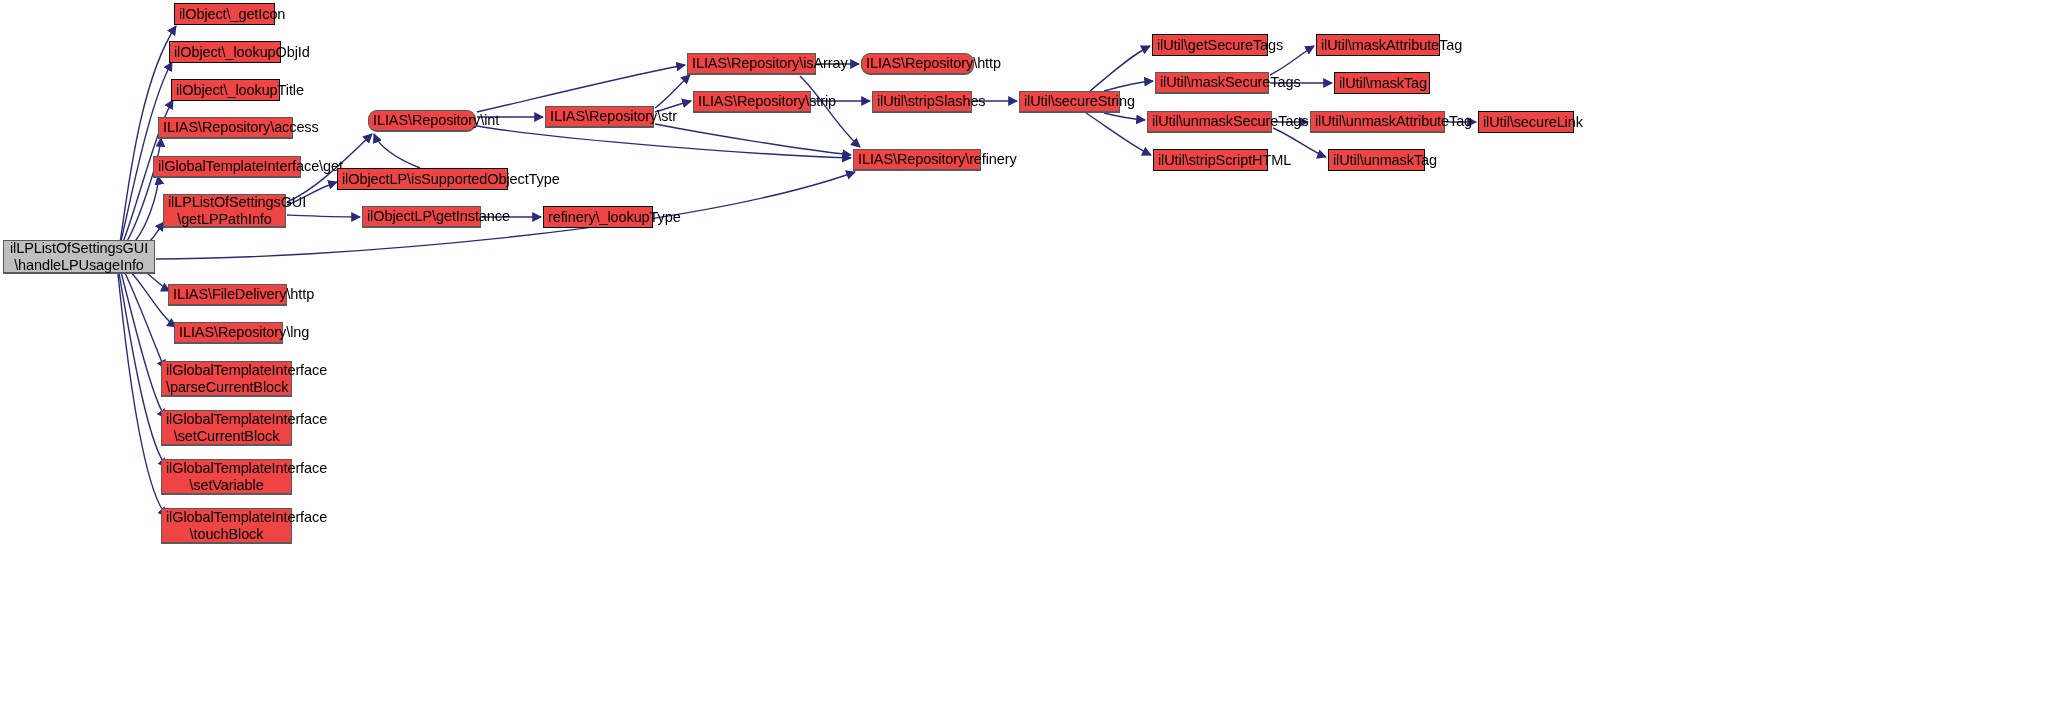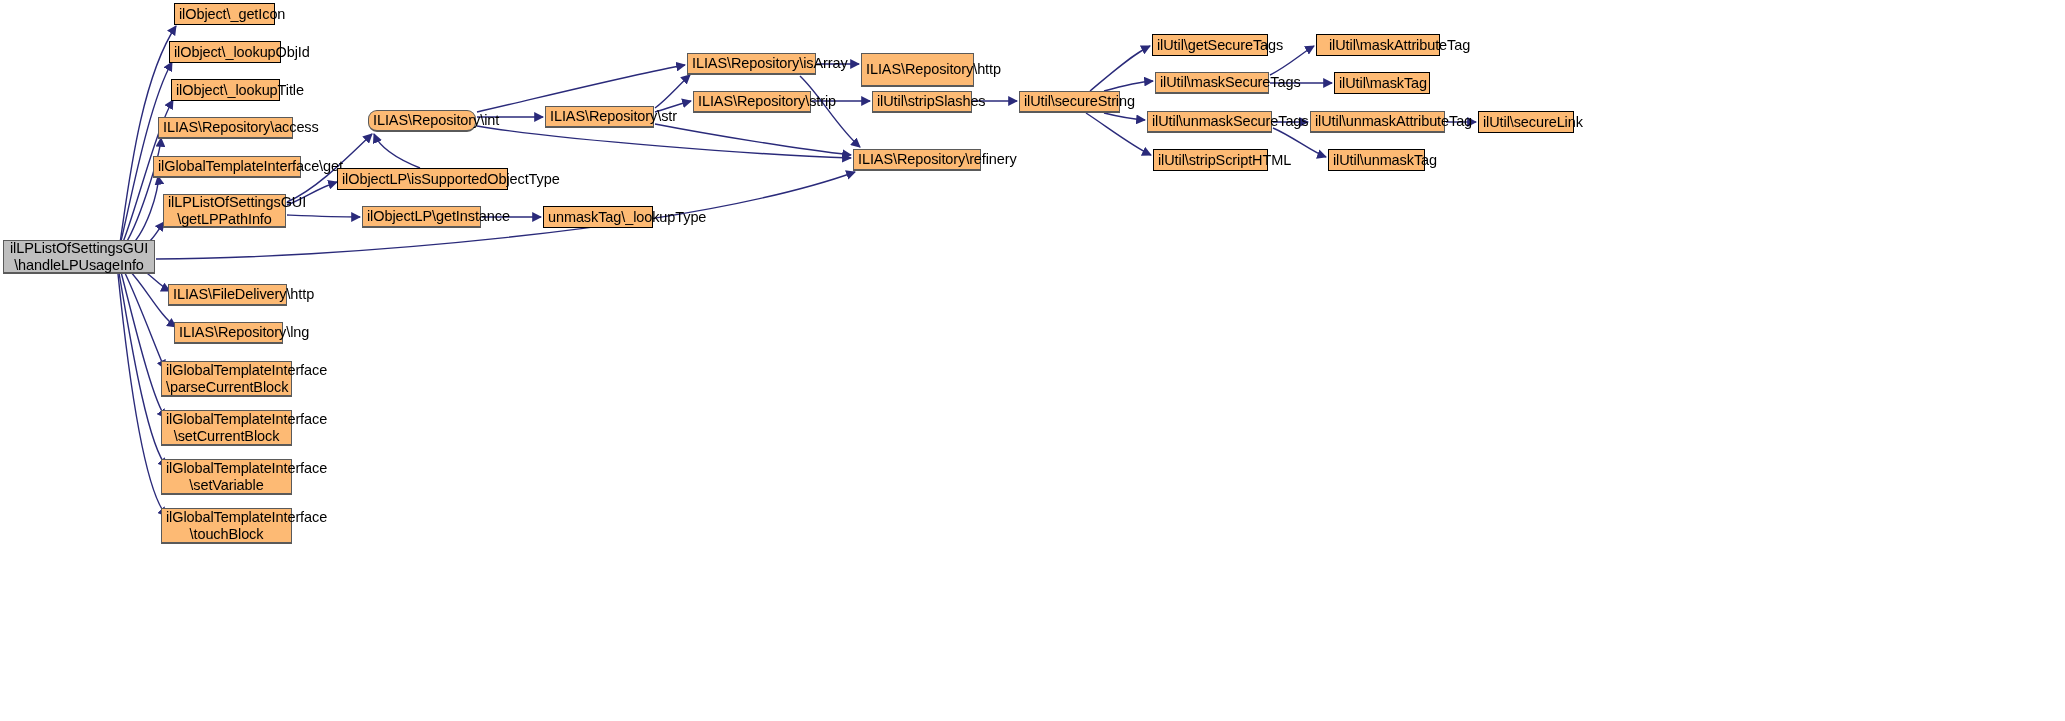--- a/index.html
+++ b/index.html
@@ -21,21 +21,21 @@
     left: 0;
     top: 0;
     width: 2065px;
     height: 721px;
     pointer-events: none;
   }
   .node {
     position: absolute;
     box-sizing: border-box;
     border: 1px solid #000000;
-    background: #fdba74;
+    background: #ef4444;
     color: #000000;
     font-size: 14.5px;
     line-height: 17px;
     display: flex;
     align-items: center;
     justify-content: center;
     text-align: center;
     white-space: pre;
     letter-spacing: -0.1px;
   }
@@ -120,31 +120,31 @@
 \parseCurrentBlock</span></div>
       <div class="node thick" style="left: 161px; top: 410px; width: 131px; height: 36px;"><span class="node-label">ilGlobalTemplateInterface
 \setCurrentBlock</span></div>
       <div class="node thick" style="left: 161px; top: 459px; width: 131px; height: 36px;"><span class="node-label">ilGlobalTemplateInterface
 \setVariable</span></div>
       <div class="node thick" style="left: 161px; top: 508px; width: 131px; height: 36px;"><span class="node-label">ilGlobalTemplateInterface
 \touchBlock</span></div>
       <div class="node thick" style="left: 368px; top: 110px; width: 108px; height: 22px; border-radius: 9px;"><span class="node-label">ILIAS\Repository\int</span></div>
       <div class="node" style="left: 337px; top: 168px; width: 171px; height: 22px;"><span class="node-label">ilObjectLP\isSupportedObjectType</span></div>
       <div class="node thick" style="left: 362px; top: 206px; width: 119px; height: 22px;"><span class="node-label">ilObjectLP\getInstance</span></div>
-      <div class="node" style="left: 543px; top: 206px; width: 110px; height: 22px;"><span class="node-label">unmaskTag\_lookupType</span></div>
+      <div class="node" style="left: 543px; top: 206px; width: 110px; height: 22px;"><span class="node-label">refinery\_lookupType</span></div>
       <div class="node thick" style="left: 545px; top: 106px; width: 109px; height: 22px;"><span class="node-label">ILIAS\Repository\str</span></div>
       <div class="node thick" style="left: 687px; top: 53px; width: 129px; height: 22px;"><span class="node-label">ILIAS\Repository\isArray</span></div>
       <div class="node thick" style="left: 693px; top: 91px; width: 118px; height: 22px;"><span class="node-label">ILIAS\Repository\strip</span></div>
       <div class="node thick" style="left: 853px; top: 149px; width: 128px; height: 22px;"><span class="node-label">ILIAS\Repository\refinery</span></div>
-      <div class="node thick" style="left: 861px; top: 53px; width: 113px; height: 34px;"><span class="node-label">ILIAS\Repository\http</span></div>
+      <div class="node thick" style="left: 861px; top: 53px; width: 113px; height: 22px; border-radius: 9px;"><span class="node-label">ILIAS\Repository\http</span></div>
       <div class="node thick" style="left: 872px; top: 91px; width: 100px; height: 22px;"><span class="node-label">ilUtil\stripSlashes</span></div>
       <div class="node thick" style="left: 1019px; top: 91px; width: 101px; height: 22px;"><span class="node-label">ilUtil\secureString</span></div>
       <div class="node" style="left: 1152px; top: 34px; width: 116px; height: 22px;"><span class="node-label">ilUtil\getSecureTags</span></div>
       <div class="node thick" style="left: 1155px; top: 72px; width: 114px; height: 22px;"><span class="node-label">ilUtil\maskSecureTags</span></div>
       <div class="node thick" style="left: 1147px; top: 111px; width: 125px; height: 22px;"><span class="node-label">ilUtil\unmaskSecureTags</span></div>
       <div class="node" style="left: 1153px; top: 149px; width: 115px; height: 22px;"><span class="node-label">ilUtil\stripScriptHTML</span></div>
-      <div class="node" style="left: 1316px; top: 34px; width: 124px; height: 22px; padding-left: 8px;"><span class="node-label">ilUtil\maskAttributeTag</span></div>
+      <div class="node" style="left: 1316px; top: 34px; width: 124px; height: 22px;"><span class="node-label">ilUtil\maskAttributeTag</span></div>
       <div class="node" style="left: 1334px; top: 72px; width: 96px; height: 22px;"><span class="node-label">ilUtil\maskTag</span></div>
       <div class="node thick" style="left: 1310px; top: 111px; width: 135px; height: 22px;"><span class="node-label">ilUtil\unmaskAttributeTag</span></div>
       <div class="node" style="left: 1328px; top: 149px; width: 97px; height: 22px;"><span class="node-label">ilUtil\unmaskTag</span></div>
       <div class="node" style="left: 1478px; top: 111px; width: 96px; height: 22px;"><span class="node-label">ilUtil\secureLink</span></div>
     </div>
 </div>
 
 </body></html>

